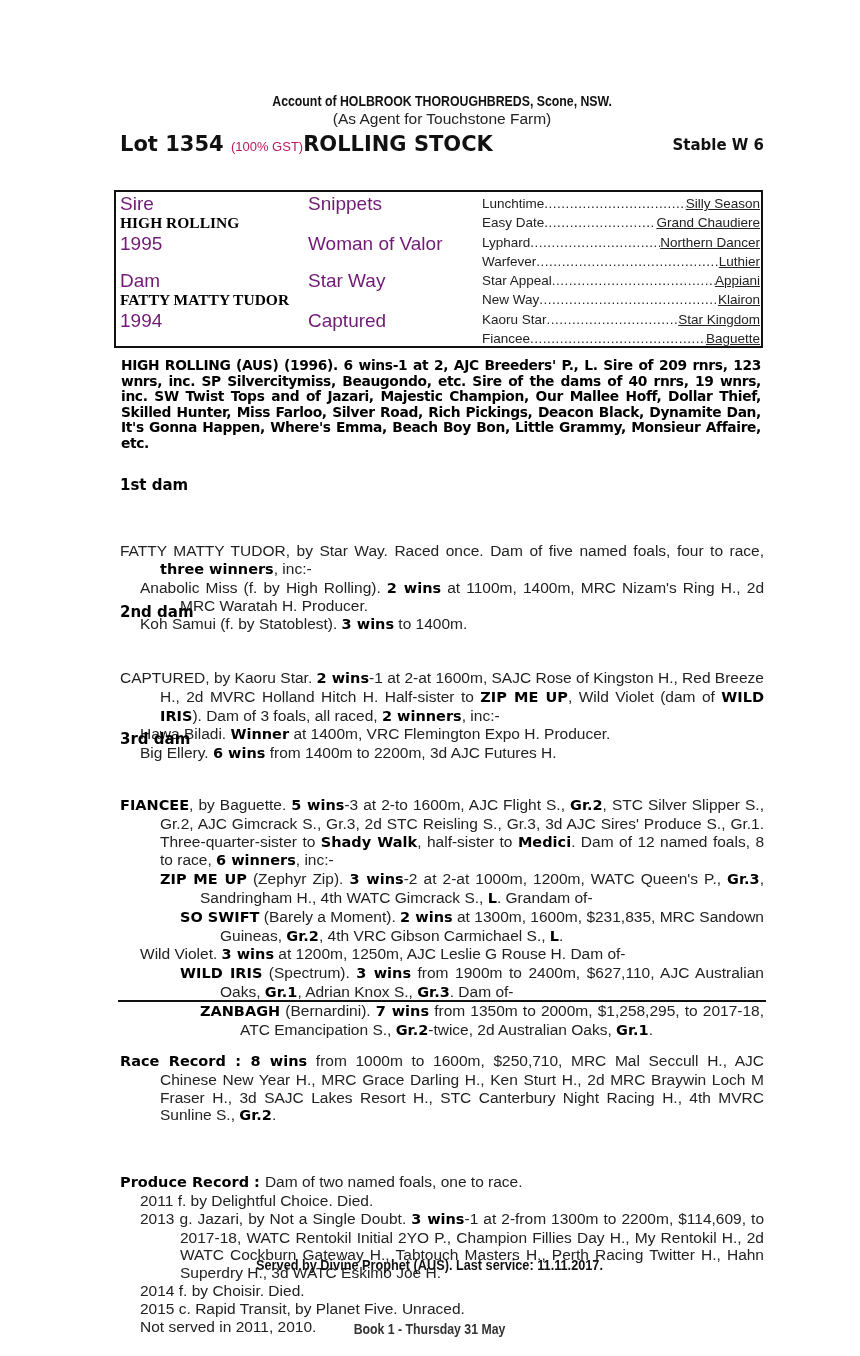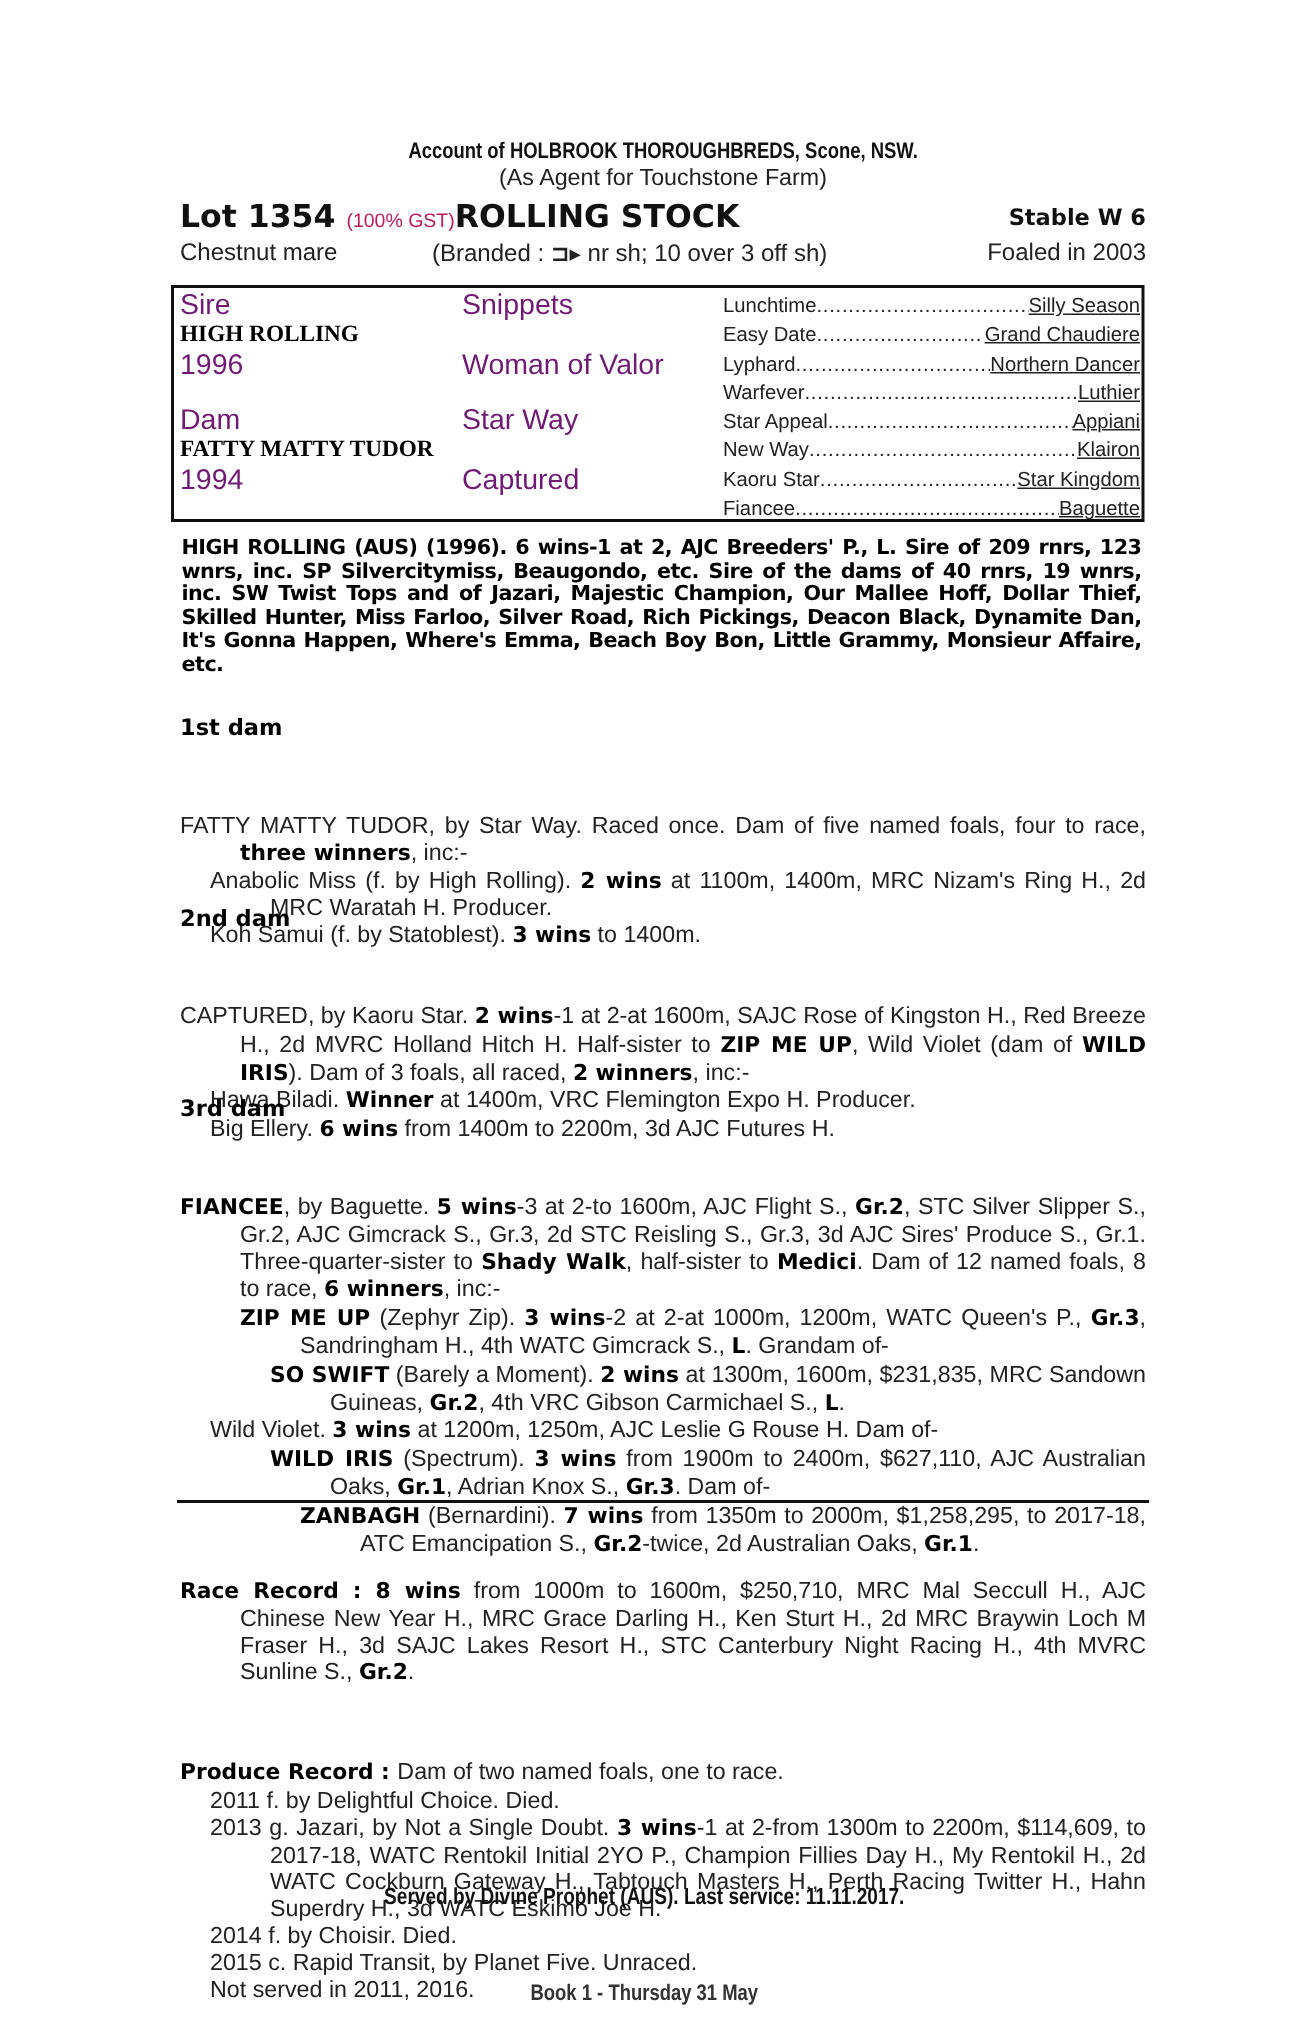--- a/index.html
+++ b/index.html
@@ -52,31 +52,26 @@
 
 <div class="page">
   <div class="hdr1">
     <span class="cond"><span>Account of </span><span>HOLBROOK THOROUGHBREDS, Scone, NSW.</span></span>
   </div>
   <div class="hdr2">(As Agent for Touchstone Farm)</div>
   <div class="lotline">
     <span class="lot"><span>Lot 1354</span> <span class="gst">(100% GST)</span><span class="horse">ROLLING STOCK</span></span>
     <span class="stable">Stable W 6</span>
   </div>
-  <div class="subline">
-    <span class="colour">Chestnut mare</span>
-    <span class="brand"><span>(Branded : </span><span class="brandglyph">⊐▸</span><span> nr sh; 10 over 3 off sh)</span></span>
-    <span class="foaled">Foaled in 2003</span>
-  </div>
 </div>
 
 <div class="ped">
   <div class="c1 small" style="top:3px">Sire</div>
   <div class="c1 big" style="top:21px">HIGH ROLLING</div>
-  <div class="c1 small" style="top:43px">1996</div>
+  <div class="c1 small" style="top:43px">1995</div>
   <div class="c2 small" style="top:3px">Snippets</div>
   <div class="c2 small" style="top:43px">Woman of Valor</div>
   <div class="c1 small" style="top:80px">Dam</div>
   <div class="c1 big" style="top:98px">FATTY MATTY TUDOR</div>
   <div class="c1 small" style="top:120px">1994</div>
   <div class="c2 small" style="top:80px">Star Way</div>
   <div class="c2 small" style="top:120px">Captured</div>
   <div class="right">
     <div class="row">
         <span class="l">Lunchtime</span>
@@ -149,18 +144,18 @@
 
 <div class="rule"></div>
 
 <div class="body" style="top:1004px">
   <div class="p i0"><span class="b">Race Record : </span><span class="b">8 wins</span><span> from 1000m to 1600m, $250,710, MRC Mal Seccull H., AJC Chinese New Year H., MRC Grace Darling H., Ken Sturt H., 2d MRC Braywin Loch M Fraser H., 3d SAJC Lakes Resort H., STC Canterbury Night Racing H., 4th MVRC Sunline S., </span><span class="b">Gr.2</span><span>.</span></div>
   <div class="p i0"><span class="b">Produce Record : </span><span>Dam of two named foals, one to race.</span></div>
   <div class="p i1"><span>2011 f. by Delightful Choice. Died.</span></div>
   <div class="p i1"><span>2013 g. Jazari, by Not a Single Doubt. </span><span class="b">3 wins</span><span>-1 at 2-from 1300m to 2200m, $114,609, to 2017-18, WATC Rentokil Initial 2YO P., Champion Fillies Day H., My Rentokil H., 2d WATC Cockburn Gateway H., Tabtouch Masters H., Perth Racing Twitter H., Hahn Superdry H., 3d WATC Eskimo Joe H.</span></div>
   <div class="p i1"><span>2014 f. by Choisir. Died.</span></div>
   <div class="p i1"><span>2015 c. Rapid Transit, by Planet Five. Unraced.</span></div>
-  <div class="p i1"><span>Not served in 2011, 2016.</span></div>
+  <div class="p i1"><span>Not served in 2011, 2010.</span></div>
 </div>
 
 <div class="served"><span class="cond">Served by Divine Prophet (AUS). Last service: 11.11.2017.</span></div>
 
 <div class="footer"><span class="cond">Book 1 - Thursday 31 May</span></div>
 
 </body></html>

